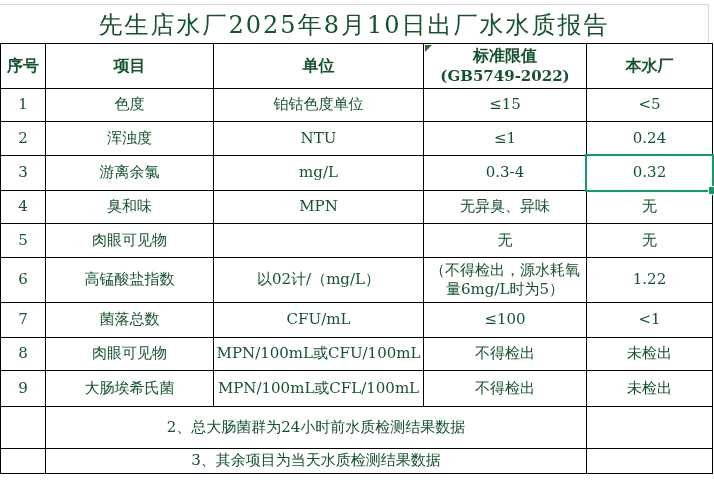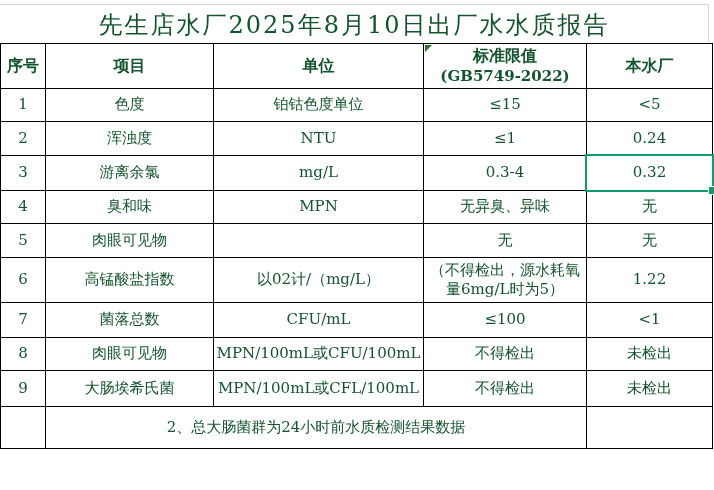--- a/index.html
+++ b/index.html
@@ -145,16 +145,21 @@
       <td>MPN/100mL或CFL/100mL</td>
       <td>不得检出</td>
       <td>未检出</td>
     </tr>
 
     <tr style="height:42px">
       <td></td>
       <td colspan="3" class="note-text">2、总大肠菌群为24小时前水质检测结果数据</td>
       <td></td>
     </tr>
+    <tr style="height:25px">
+      <td></td>
+      <td colspan="3" class="note-text">3、其余项目为当天水质检测结果数据</td>
+      <td></td>
+    </tr>
   </tbody>
     </table>
 
 </div>
 
 </body></html>

